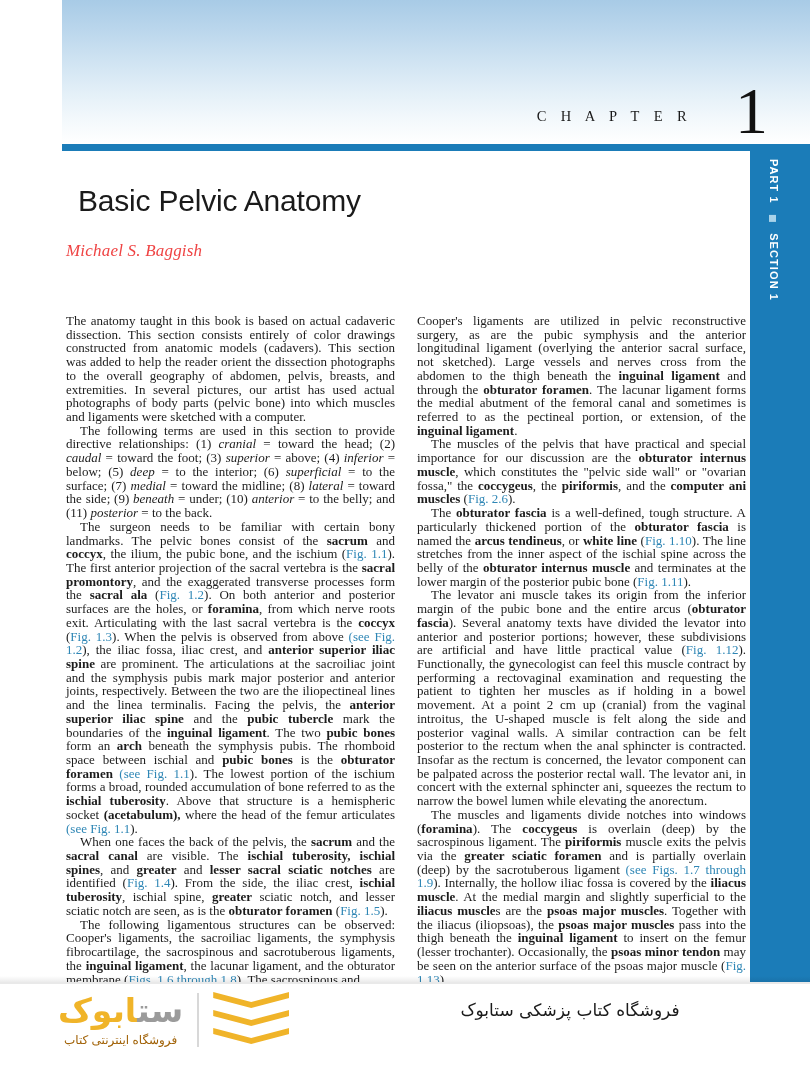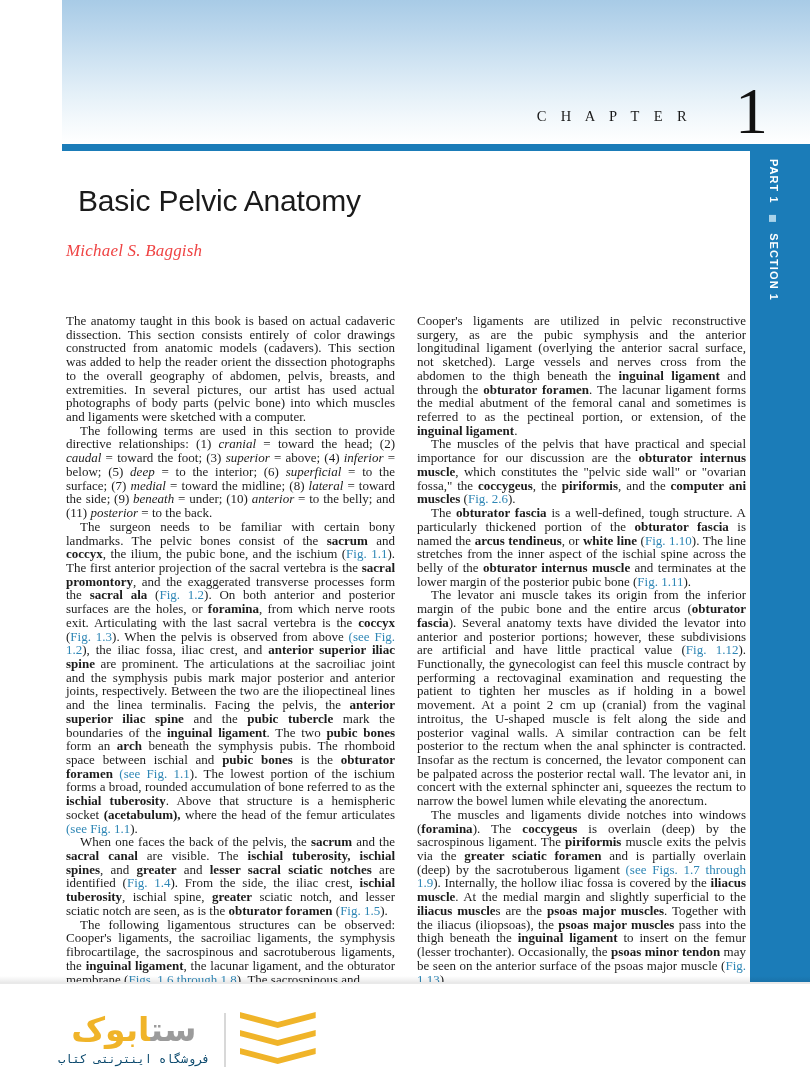--- a/index.html
+++ b/index.html
@@ -193,44 +193,44 @@
     position: absolute;
     left: 0; top: 0;
     width: 810px; height: 96px;
     display: flex;
     align-items: center;
   }
 
   .brand-left {
     position: absolute;
     left: 58px;
-    top: 20px;
+    top: 0;
     width: 300px;
     height: 72px;
     display: flex;
     align-items: center;
     gap: 14px;
   }
   .brand-wordmark {
     direction: rtl;
     text-align: center;
   }
   .brand-wordmark .bw-main {
     font-family: "DejaVu Sans", sans-serif;
     font-size: 33px;
     font-weight: bold;
     color: #f0b429;
     line-height: 1;
     letter-spacing: -1px;
   }
   .brand-wordmark .bw-main .grey { color: #9b9b9b; }
   .brand-wordmark .bw-sub {
-    font-family: Liberation Mono, monospace;
+    font-family: Liberation Sans, sans-serif;
     font-size: 12px;
-    color: #0c4a6e;
+    color: #a16207;
     margin-top: 6px;
     direction: rtl;
   }
   .brand-divider {
     width: 2px;
     height: 54px;
     background: #d8d8d8;
   }
   .chevrons {
     width: 76px;
@@ -337,18 +337,19 @@
         </div>
         <div class="brand-divider"></div>
         <div class="chevrons">
           <div class="chev c1"></div>
           <div class="chev c2"></div>
           <div class="chev c3"></div>
         </div>
       </div>
 
       <div class="brand-right">
+        <div class="fa-line">فروشگاه کتاب پزشکی ستابوک</div>
       </div>
 
     </div>
   </div>
 
 </div>
 
 </body></html>

